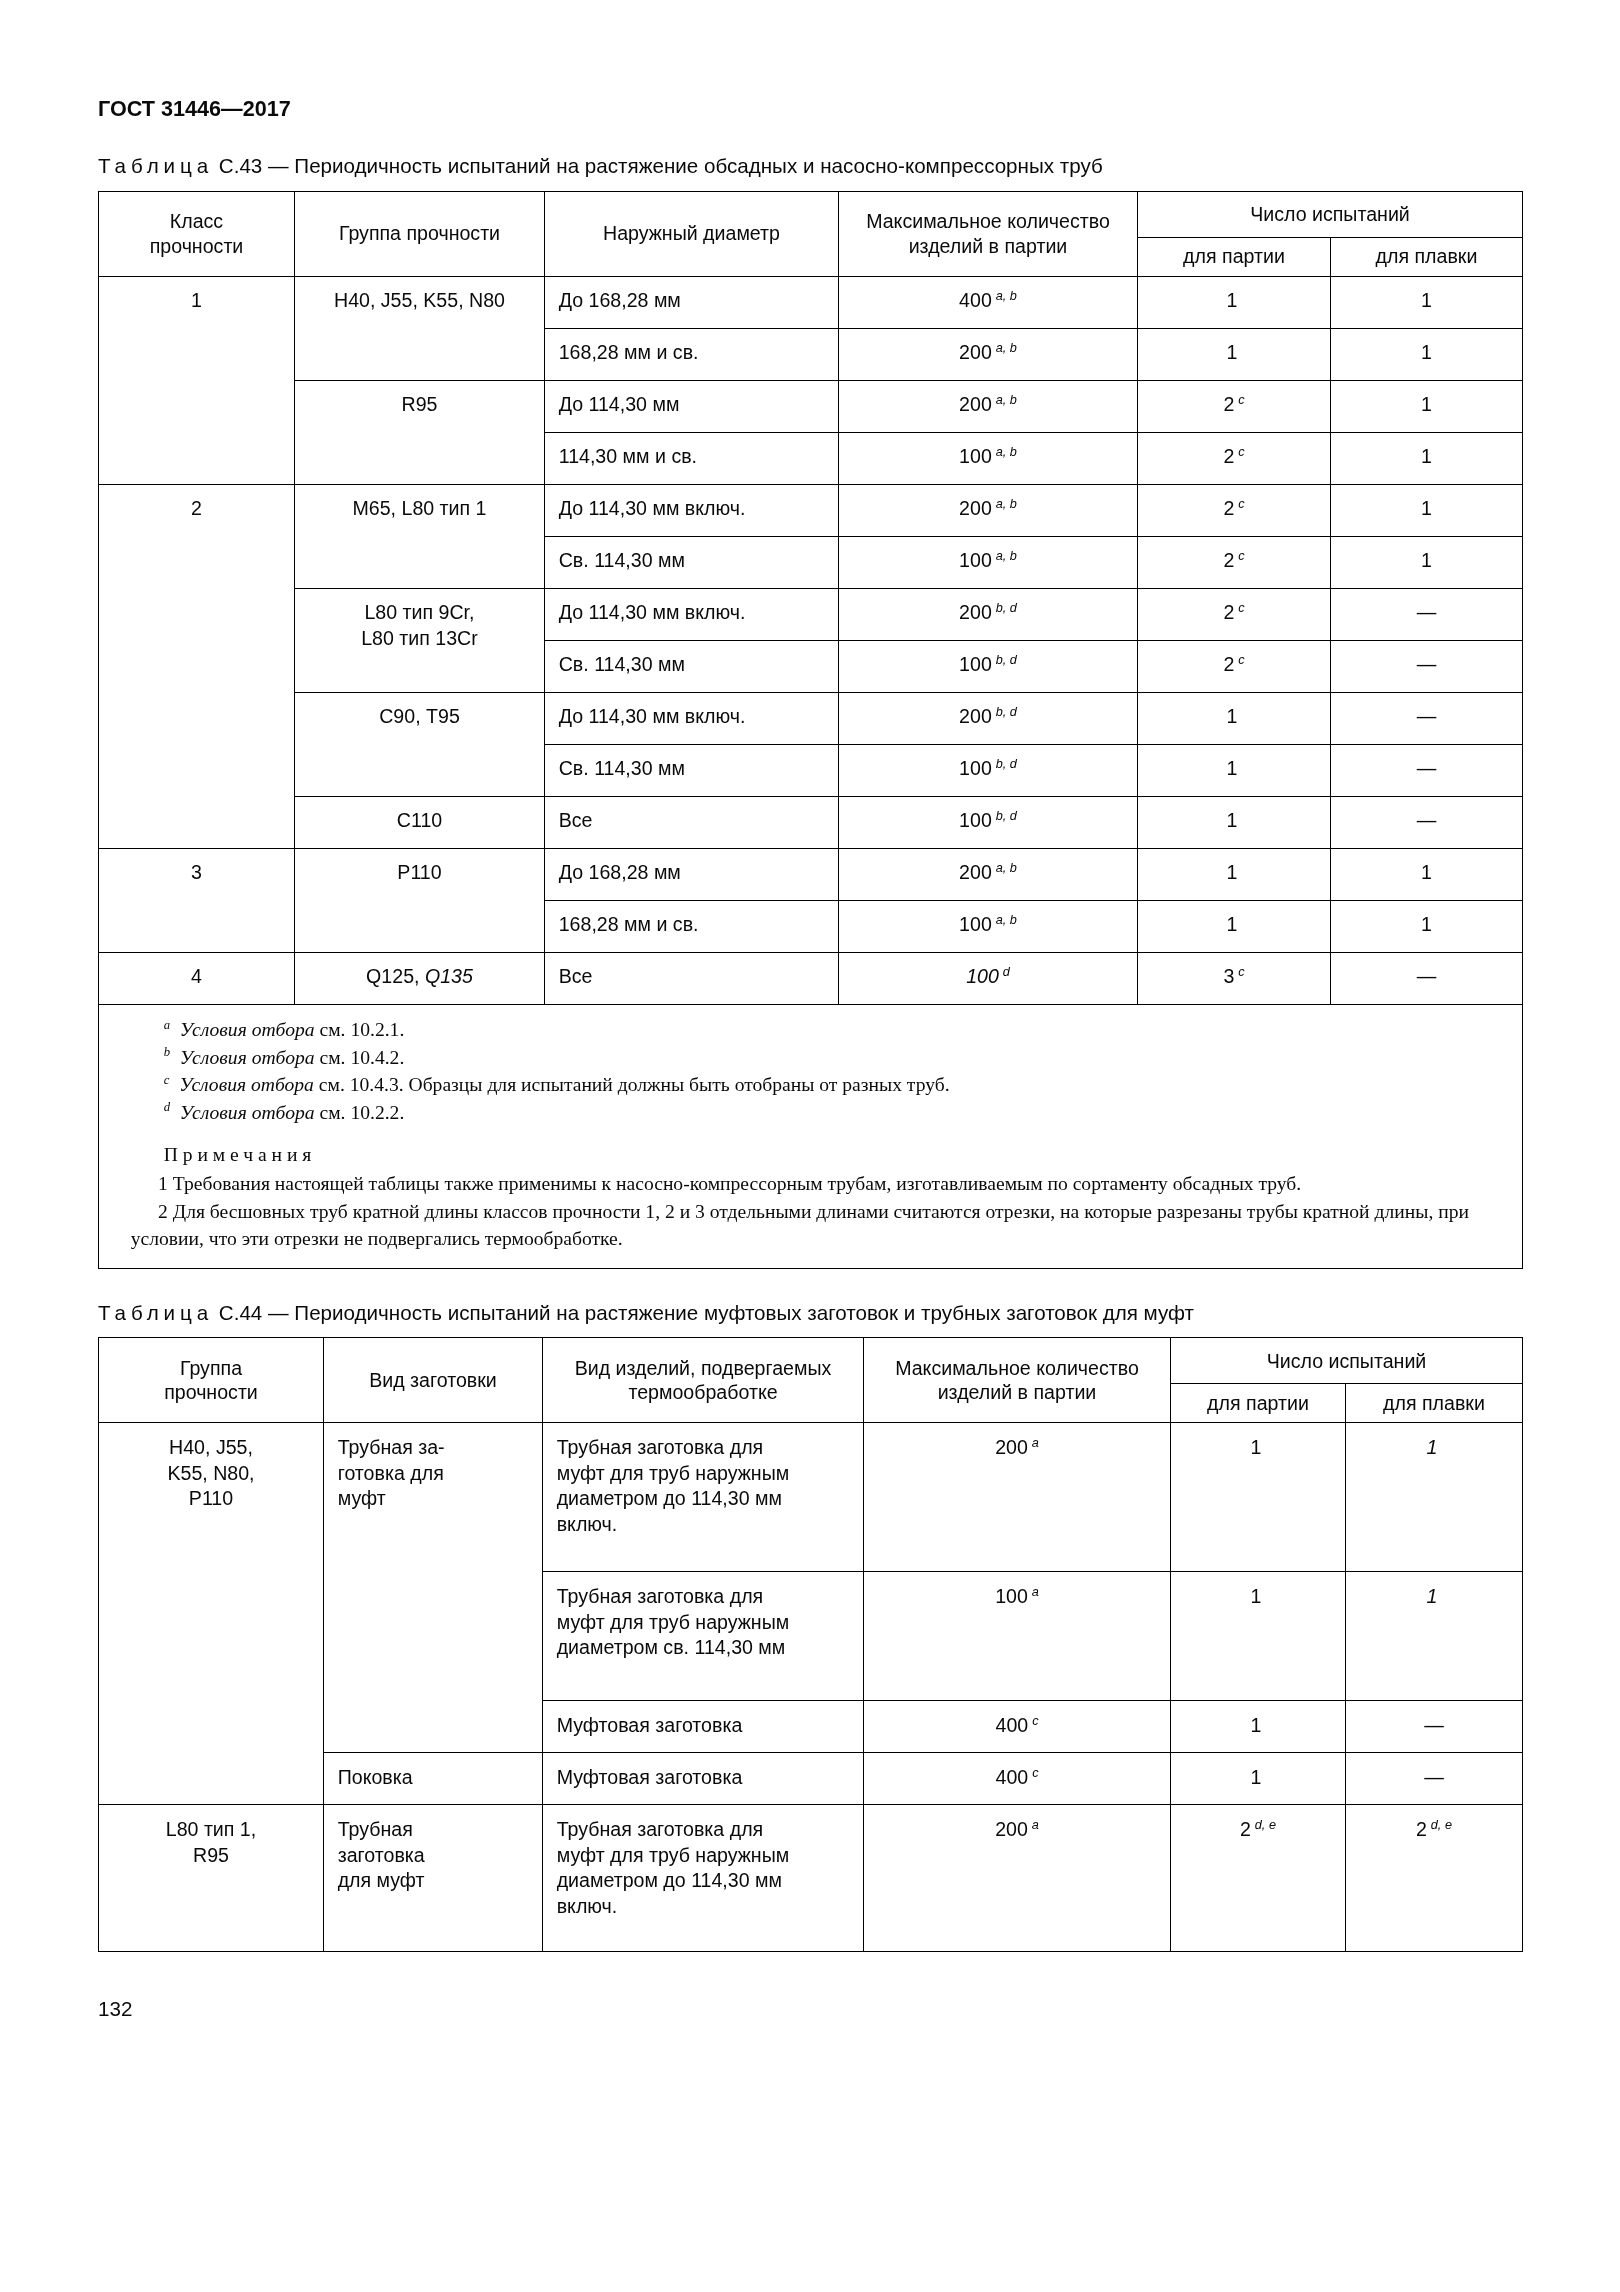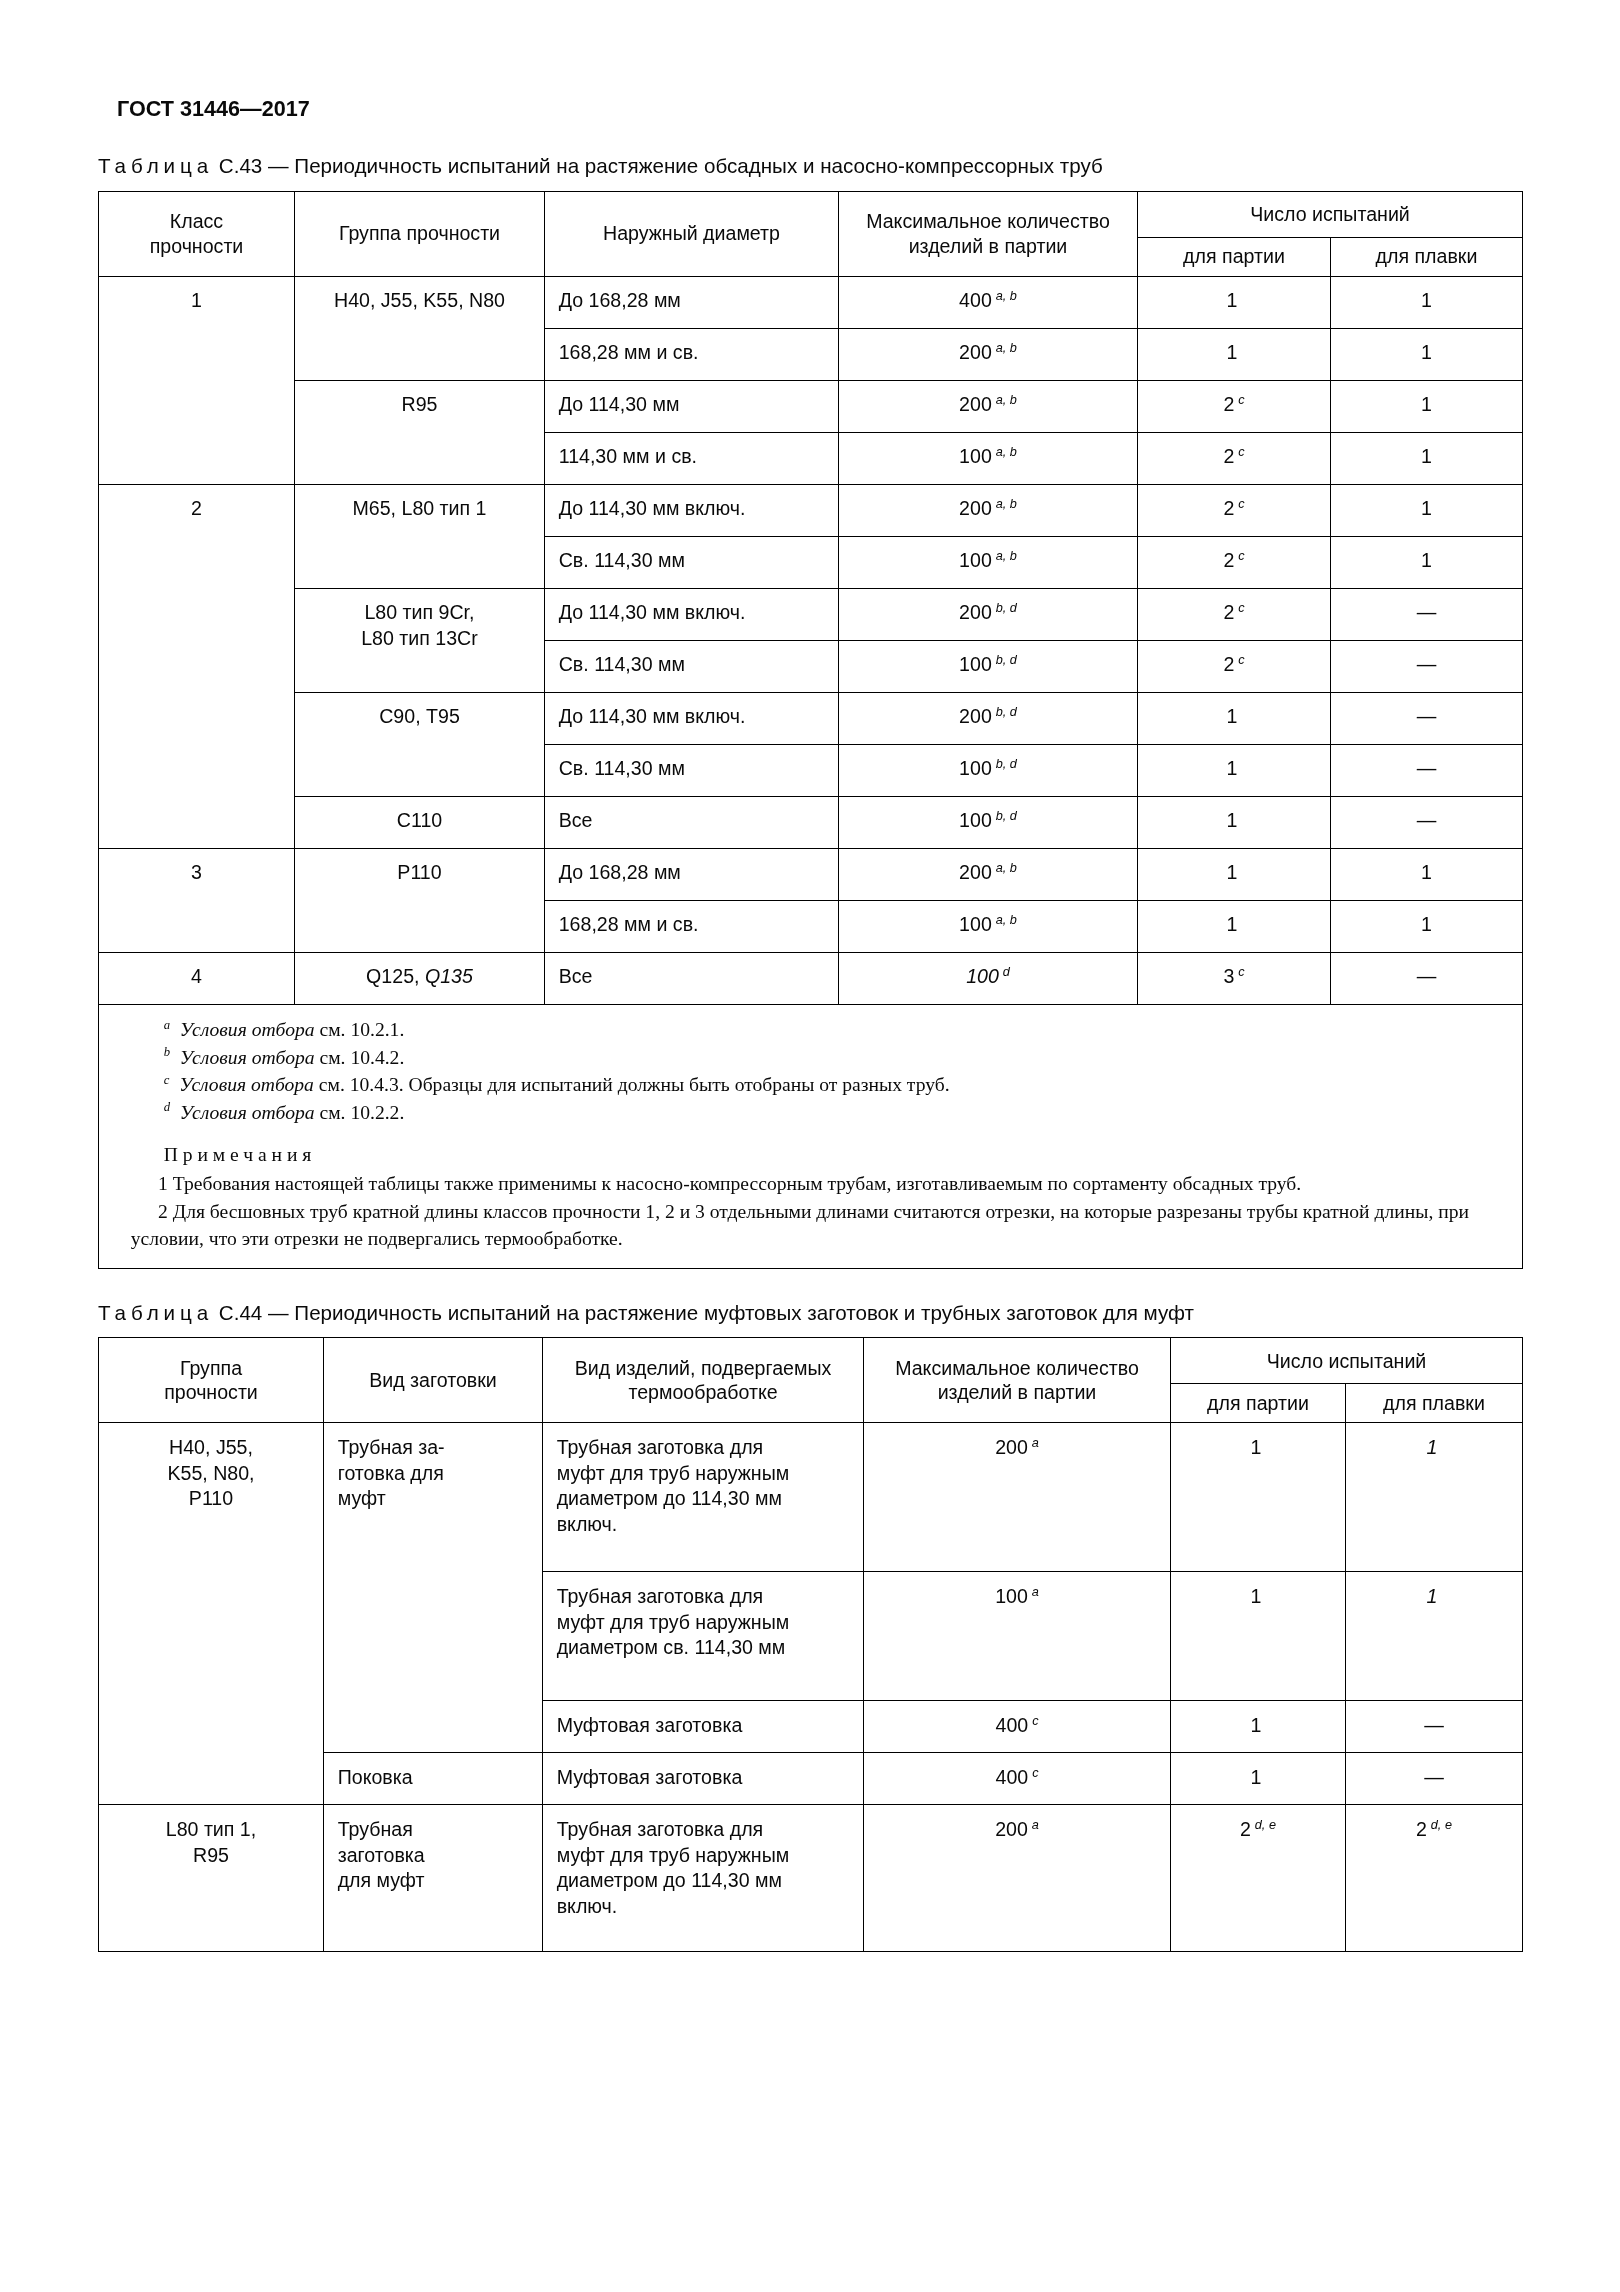--- a/index.html
+++ b/index.html
@@ -5,21 +5,21 @@
   html, body { margin: 0; padding: 0; }
   body {
     width: 1620px; height: 2293px;
     background: #ffffff;
     color: #0a0a0a;
     font-family: "Liberation Sans", "DejaVu Sans", sans-serif;
     position: relative;
   }
   .content { position: absolute; left: 98px; top: 96px; width: 1424px; }
 
-  .doc-header { font-size: 21.6px; font-weight: 700; margin-left: 19px; }
+  .doc-header { font-size: 21.6px; font-weight: 700; }
 
   .tbl-title { font-size: 20.6px; margin-top: 32px; margin-bottom: 12.7px; }
   .spaced { letter-spacing: 4.9px; }
 
   table { border-collapse: collapse; width: 100%; table-layout: fixed; }
   th, td { border: 1px solid #000; }
   th {
     font-weight: 400; font-size: 19.6px; line-height: 24.5px;
     text-align: center; vertical-align: middle;
     white-space: pre-line; padding: 3.9px 5.9px;
@@ -267,15 +267,16 @@
 муфт для труб наружным
 диаметром до 114,30 мм
 включ.</td>
         <td class="c"><span>200</span><sup class="sp">a</sup></td>
         <td class="c"><span>2</span><sup class="sp">d, e</sup></td>
         <td class="c"><span>2</span><sup class="sp">d, e</sup></td>
       </tr>
     </tbody>
   </table>
 
+  <div class="page-number">132</div>
 
 </div>
 
 
 </body></html>

